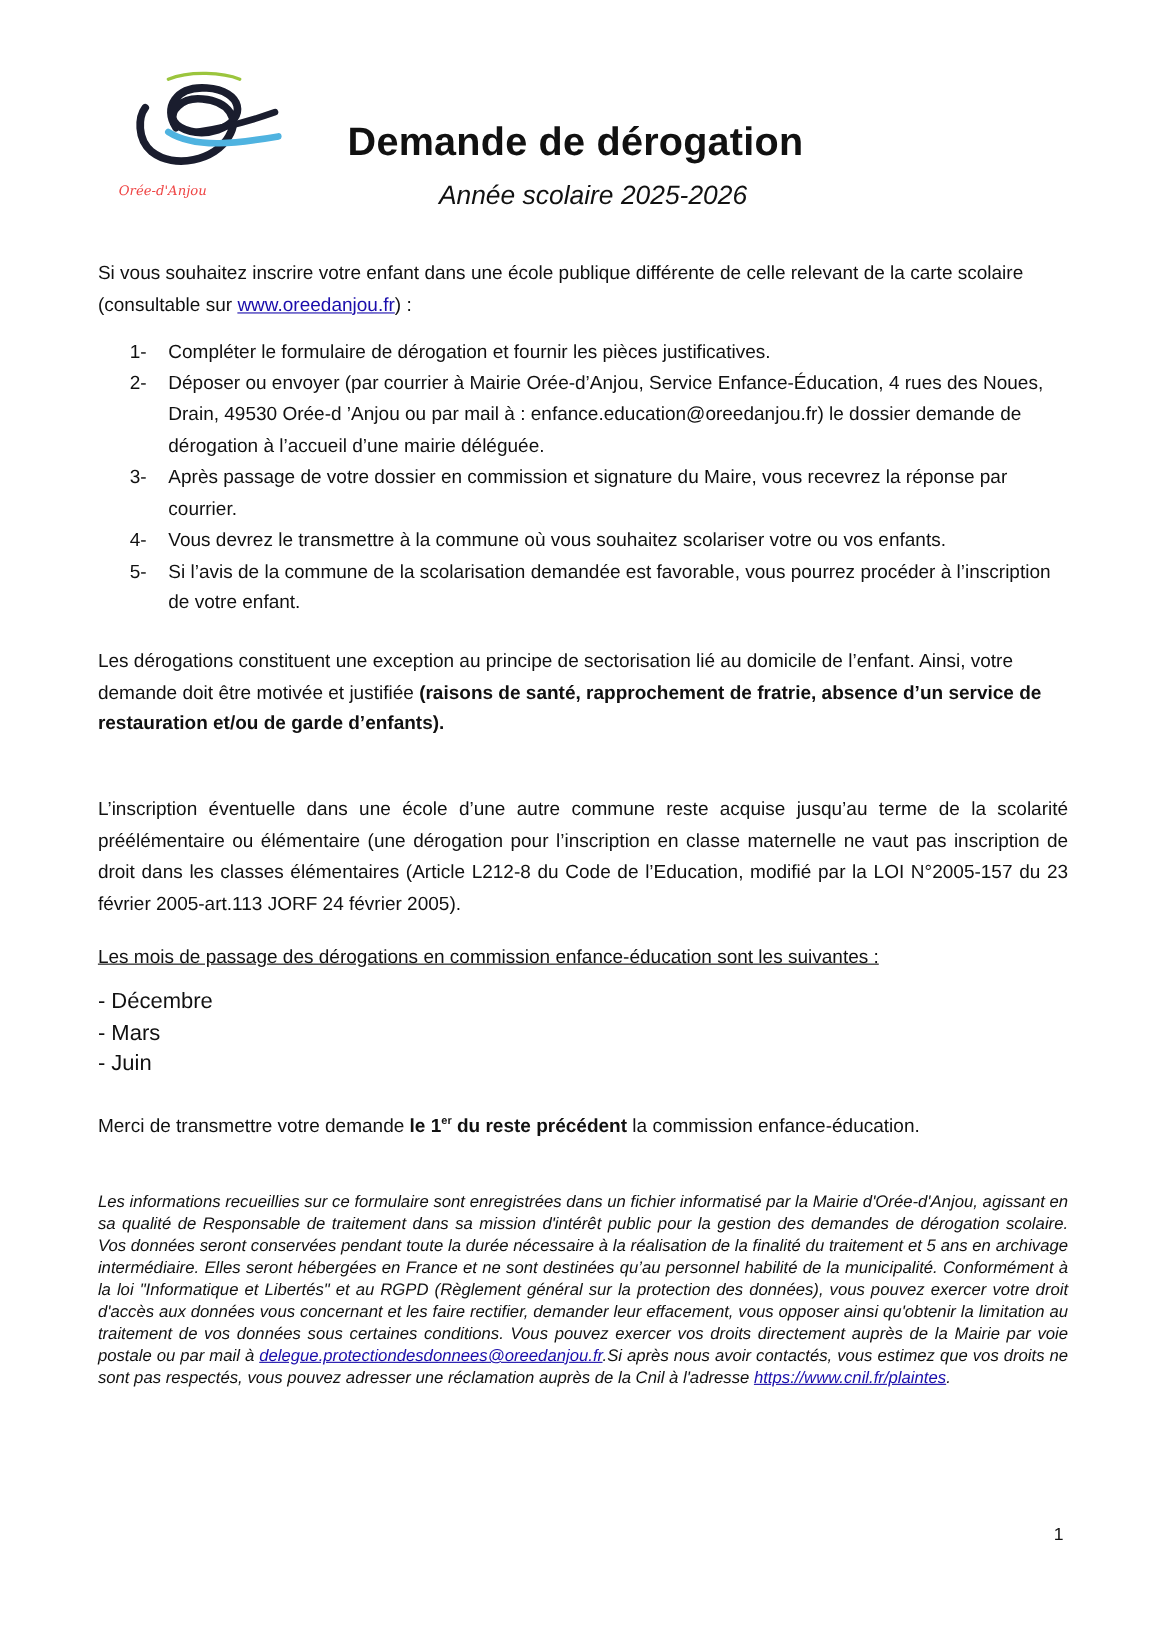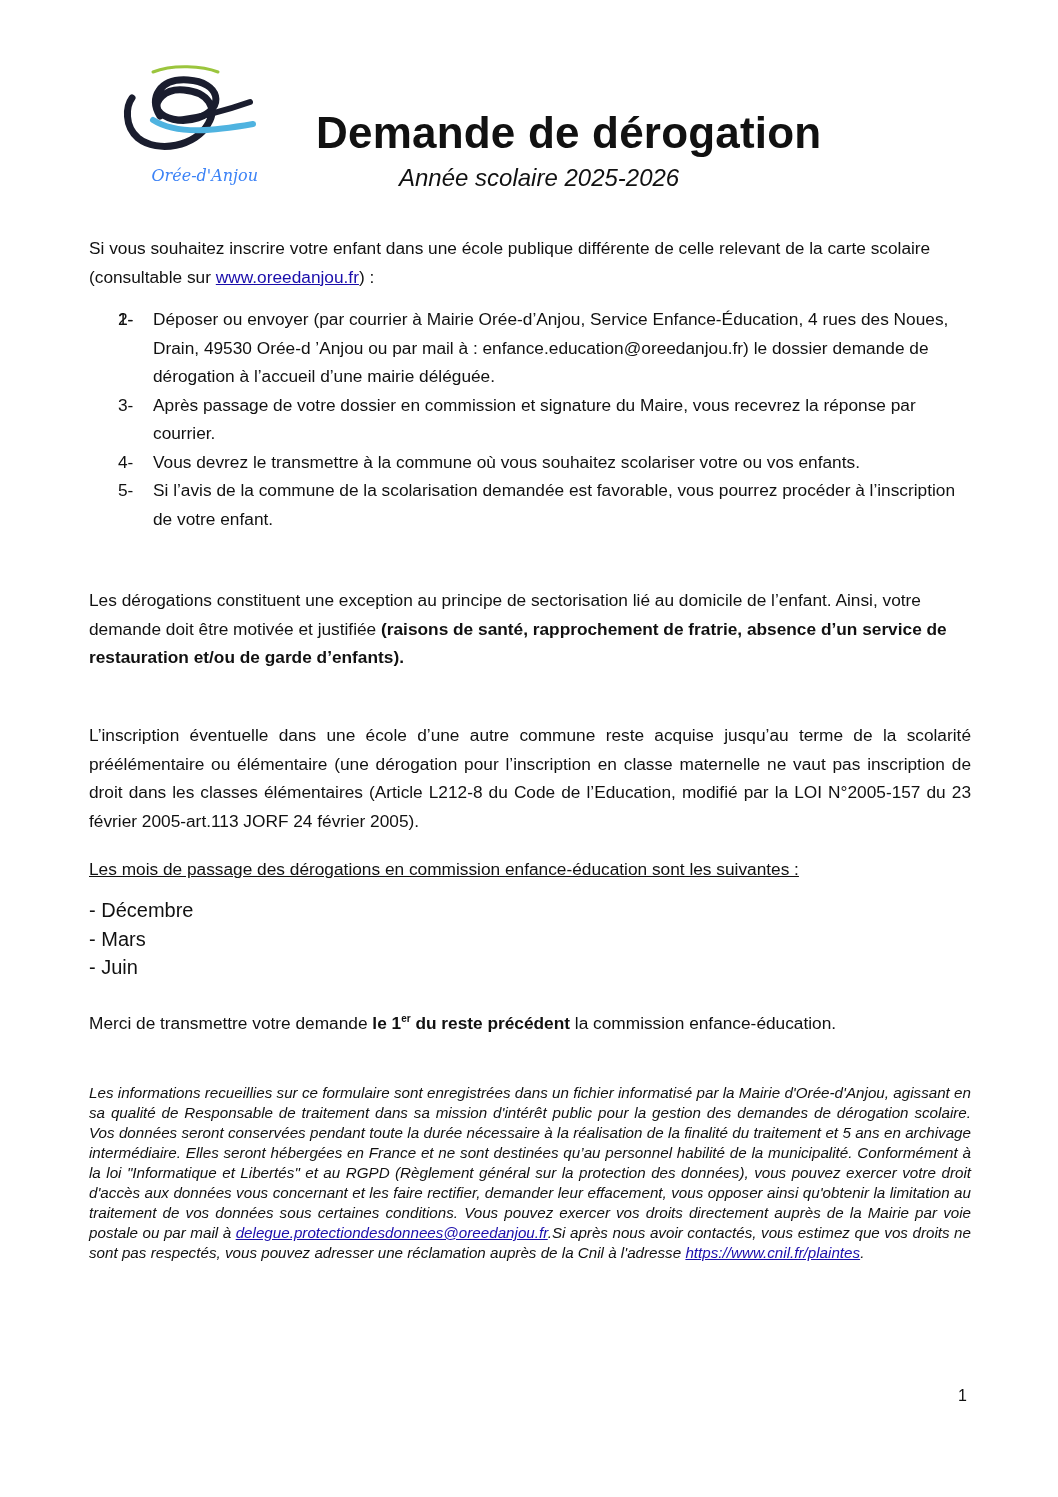--- a/index.html
+++ b/index.html
@@ -1,21 +1,21 @@
 <!DOCTYPE html>
 <html><head>
 <meta charset="utf-8">
 <style>
   html, body { margin: 0; padding: 0; background: #ffffff; }
   body { width: 1058px; height: 1497px; position: relative; overflow: hidden;
          font-family: "Liberation Sans", sans-serif; color: #111; }
   .logo { position: absolute; left: 108px; top: 58px; width: 150px; height: 140px; }
-  .logo-text { position: absolute; left: 0; top: 108px; width: 150px; text-align: right;
-               font-family: "DejaVu Serif", serif; font-style: italic; font-size: 16px; color: #3b82f6; }
-  .title { position: absolute; left: 316px; top: 108px; font-size: 44px; font-weight: bold; margin: 0; letter-spacing: 0.2px; }
+  .logo-text { position: absolute; left: 0; top: 108px; width: 150px; text-align: left;
+               font-family: "DejaVu Serif", serif; font-style: italic; font-size: 12px; color: #ef4444; }
+  .title { position: absolute; left: 316px; top: 108px; font-size: 36px; font-weight: bold; margin: 0; letter-spacing: 0.2px; }
   .subtitle { position: absolute; left: 399px; top: 164px; font-size: 24px; font-style: italic; margin: 0; }
   .body-text { position: absolute; left: 89px; width: 882px; font-size: 17.3px; line-height: 28.5px; margin: 0; }
   .justify { text-align: justify; margin-top: 36px; }
   a.link { color: #1a0dab; text-decoration: underline; }
   ol.steps { position: absolute; left: 118px; top: 305px; width: 853px; margin: 0; padding: 0; list-style: none;
              font-size: 17.3px; line-height: 28.5px; }
   ol.steps li { position: relative; padding-left: 35px; }
   ol.steps li .num { position: absolute; left: 0; top: 0; }
   .section-heading { text-decoration: underline; }
   .months { position: absolute; left: 89px; top: 896px; margin: 0; padding: 0; list-style: none;
@@ -39,21 +39,21 @@
 </div>
 
 <h1 class="title">Demande de dérogation</h1>
 <p class="subtitle">Année scolaire 2025-2026</p>
 
 <p class="body-text" style="top:234px;">
   <span>Si vous souhaitez inscrire votre enfant dans une école publique différente de celle relevant de la carte scolaire (consultable sur </span><a class="link" href="#">www.oreedanjou.fr</a><span>) :</span>
 </p>
 
 <ol class="steps">
-  <li><span class="num">1-</span></li>
+  <li><span class="num">1-</span><span>Compléter le formulaire de dérogation et fournir les pièces justificatives.</span></li>
   <li><span class="num">2-</span><span>Déposer ou envoyer (par courrier à Mairie Orée-d’Anjou, Service Enfance-Éducation, 4 rues des Noues, Drain, 49530 Orée-d ’Anjou ou par mail à : enfance.education@oreedanjou.fr) le dossier demande de dérogation à l’accueil d’une mairie déléguée.</span></li>
   <li><span class="num">3-</span><span>Après passage de votre dossier en commission et signature du Maire, vous recevrez la réponse par courrier.</span></li>
   <li><span class="num">4-</span><span>Vous devrez le transmettre à la commune où vous souhaitez scolariser votre ou vos enfants.</span></li>
   <li><span class="num">5-</span><span>Si l’avis de la commune de la scolarisation demandée est favorable, vous pourrez procéder à l’inscription de votre enfant.</span></li>
 </ol>
 
 <p class="body-text" style="top:586px;">
   <span>Les dérogations constituent une exception au principe de sectorisation lié au domicile de l’enfant. Ainsi, votre demande doit être motivée et justifiée </span><b>(raisons de santé, rapprochement de fratrie, absence d’un service de restauration et/ou de garde d’enfants).</b>
 </p>
 

